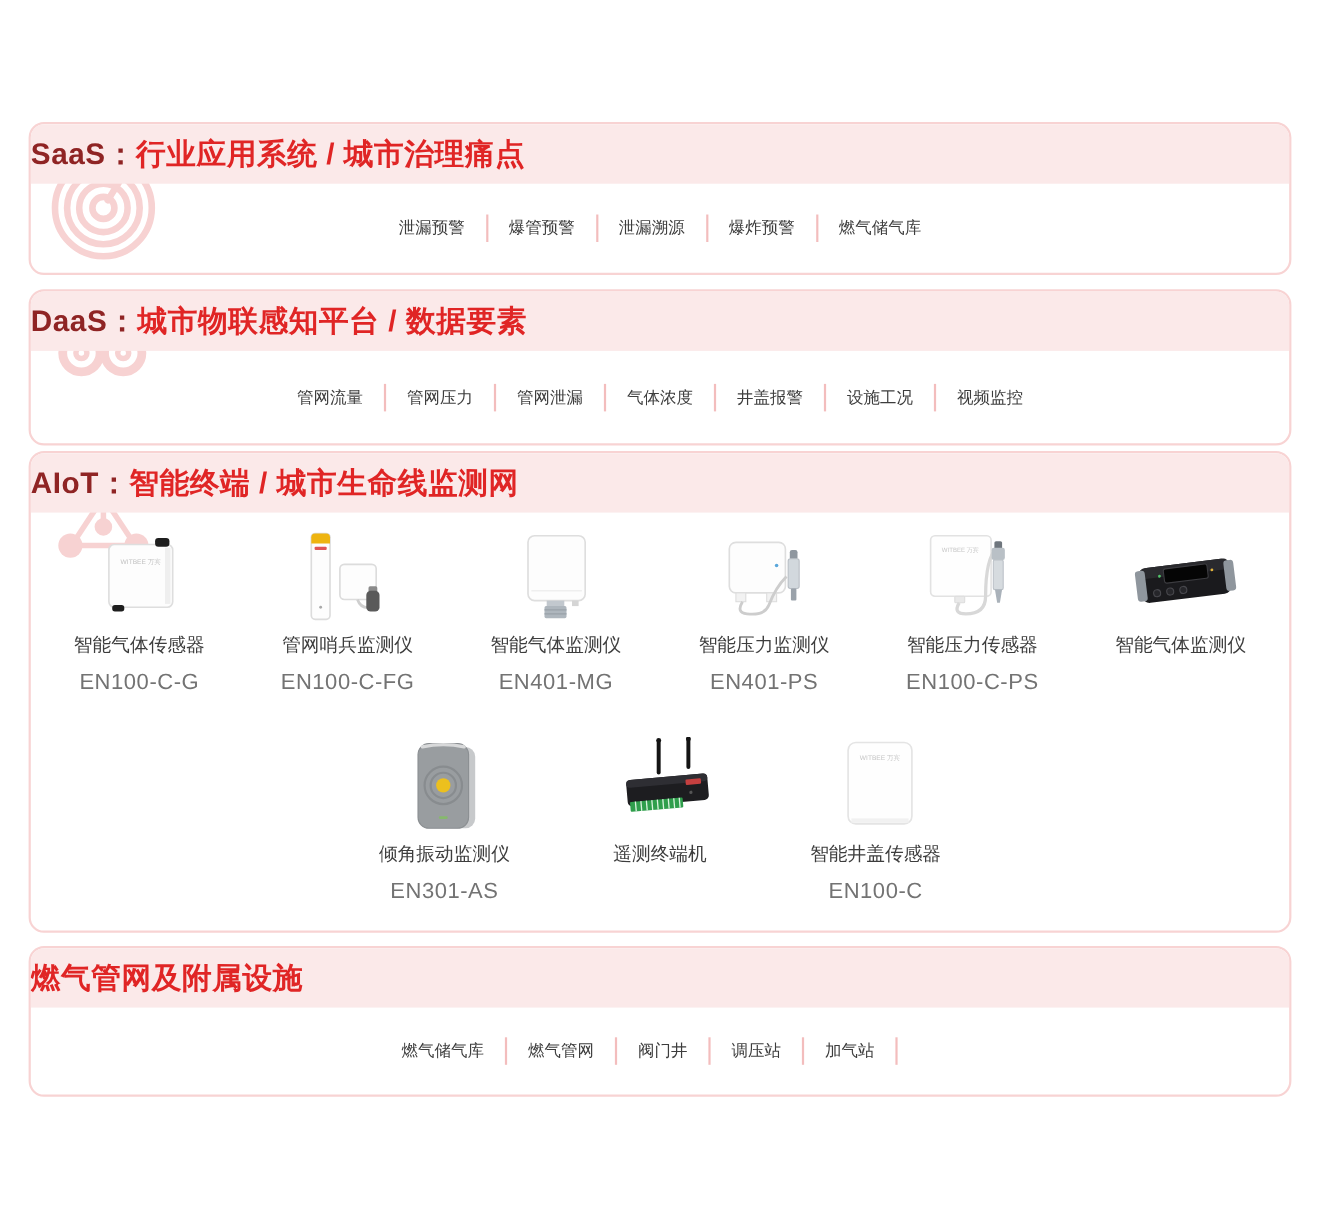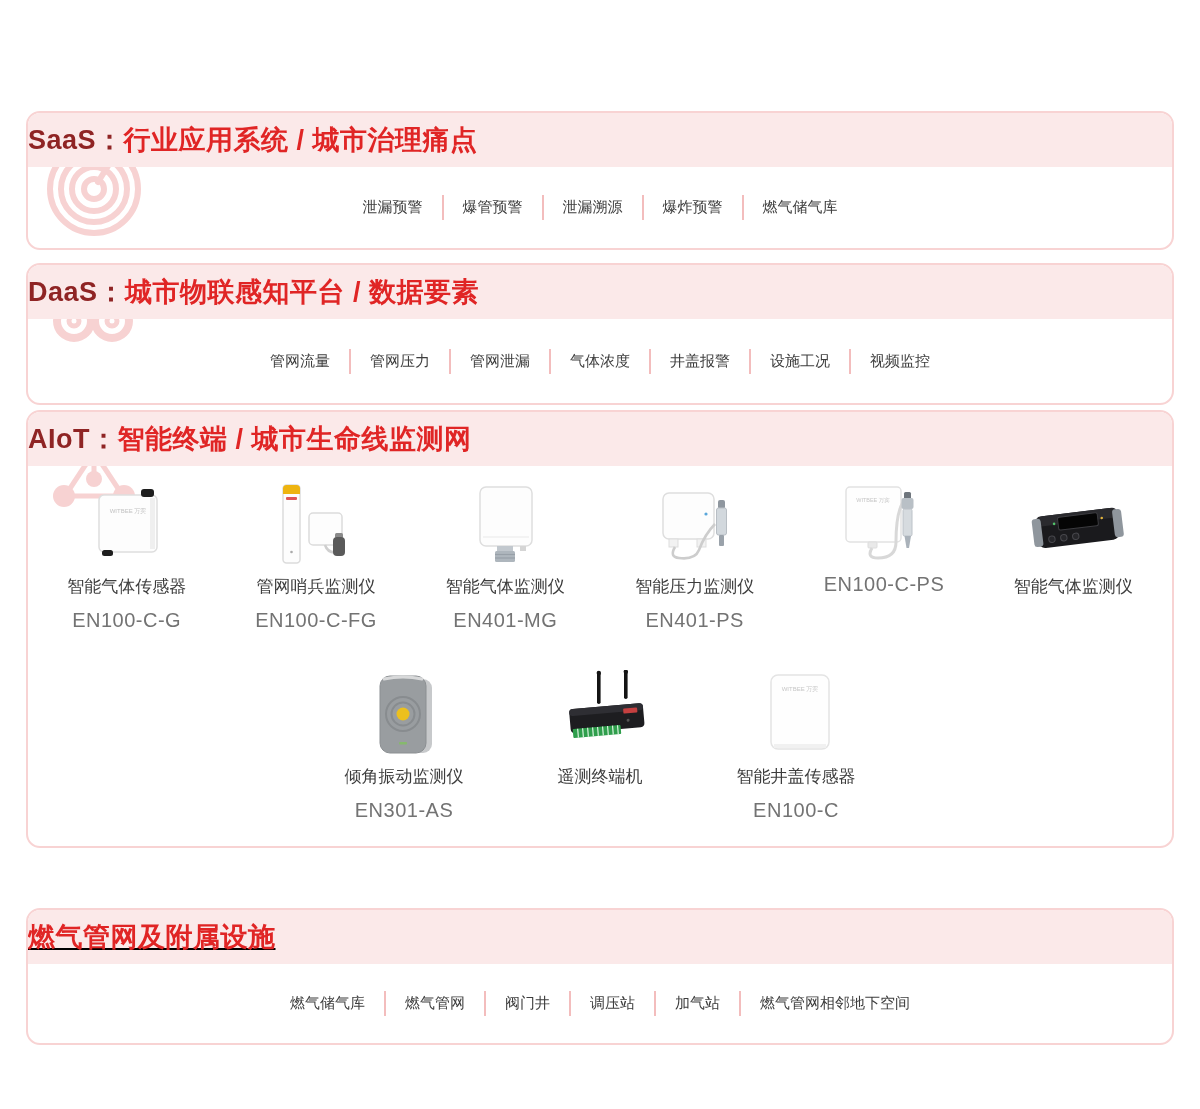--- a/index.html
+++ b/index.html
@@ -8,21 +8,21 @@
     font-family:"Liberation Sans","DejaVu Sans",sans-serif; overflow:hidden;
   }
   .card {
     position:absolute; left:26px; width:1144px;
     border:2px solid #f8d3d3; border-radius:14px;
     background:#ffffff; overflow:hidden;
   }
   #card-saas { top:111px; height:135px; }
   #card-daas { top:263px; height:138px; }
   #card-aiot { top:410px; height:434px; }
-  #card-gas  { top:908px; height:133px;text-decoration:underline; }
+  #card-gas  { top:860px; height:133px; }
 
   .band {
     position:relative; height:54px; background:#fbe9e9;
     display:flex; align-items:center; justify-content:flex-start;
     font-size:27px; font-weight:bold; letter-spacing:0.5px; z-index:1;
   }
   .t-prefix { color:#8f2424; }
   .t-main   { color:#e02525; }
 
   .items {
@@ -200,20 +200,21 @@
               <rect x="42" y="7" width="55" height="55" rx="4" fill="#fefefe" stroke="#e2e2e2" stroke-width="1.5"></rect>
               <text x="69" y="22" font-size="5.5" fill="#c6c6c6" text-anchor="middle">WITBEE 万宾</text>
               <rect x="64" y="62" width="9" height="6" rx="1" fill="#e9e9e9" stroke="#dddddd"></rect>
               <path d="M68 68 q-6 10 6 10 q18 0 18 -16 q0 -34 10 -44" fill="none" stroke="#d8d8d8" stroke-width="3"></path>
               <rect x="100" y="12" width="7" height="7" rx="1.5" fill="#6f767d"></rect>
               <rect x="97.5" y="18" width="12" height="11" rx="2" fill="#b9c0c6"></rect>
               <rect x="99" y="29" width="9" height="27" rx="1.5" fill="#d6dbdf" stroke="#bcc2c8" stroke-width="1"></rect>
               <polygon points="100.5,56 107,56 105,68 102.5,68" fill="#aab2ba"></polygon>
             </svg>
           </div>
+          <div class="product-name">智能压力传感器</div>
           <div class="product-model">EN100-C-PS</div>
         </div>
 
         <div class="product">
           <div class="product-image">
             <svg width="160" height="88" viewBox="0 0 160 88">
               <g transform="rotate(-7 85 50)">
                 <rect x="44" y="32" width="82" height="32" rx="7" fill="#1a1a1d"></rect>
                 <rect x="44" y="32" width="82" height="10" rx="5" fill="#2a2a2e"></rect>
                 <rect x="40" y="34" width="9" height="28" rx="3" fill="#8f969d"></rect>
@@ -292,17 +293,16 @@
       <span>燃气储气库</span>
         <span class="sep"></span>
       <span>燃气管网</span>
         <span class="sep"></span>
       <span>阀门井</span>
         <span class="sep"></span>
       <span>调压站</span>
         <span class="sep"></span>
       <span>加气站</span>
         <span class="sep"></span>
-      <span>燃气管网相邻地下空间</span>
     </div>
   </div>
 
 </div>
 
 </body></html>

